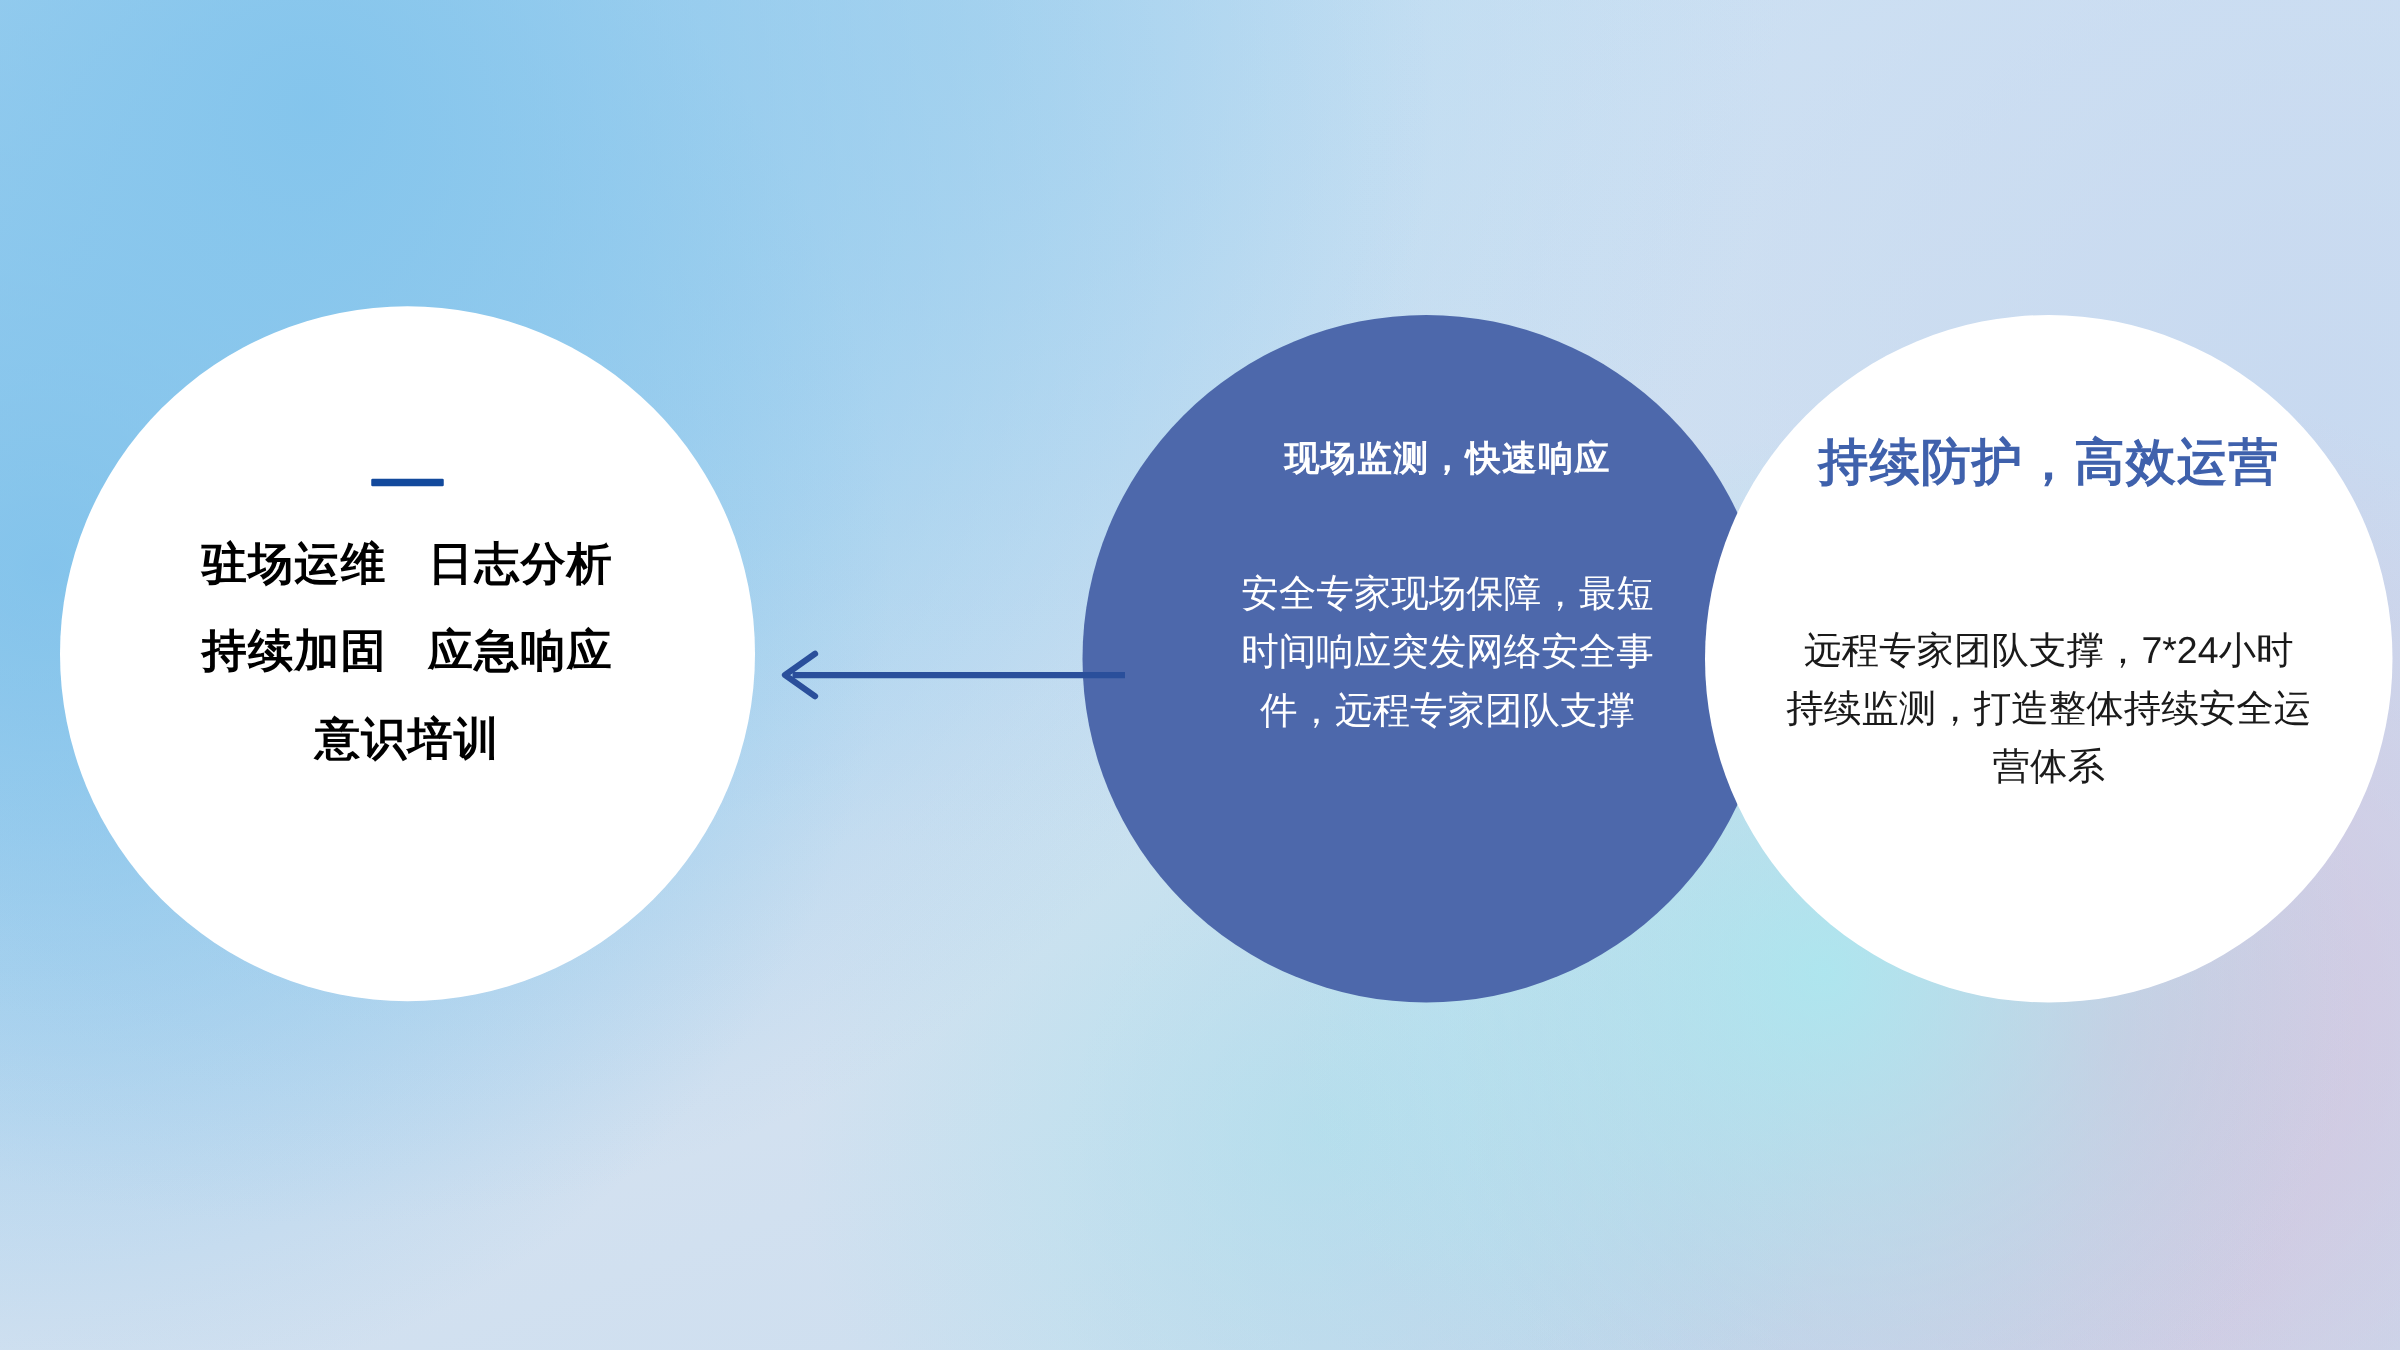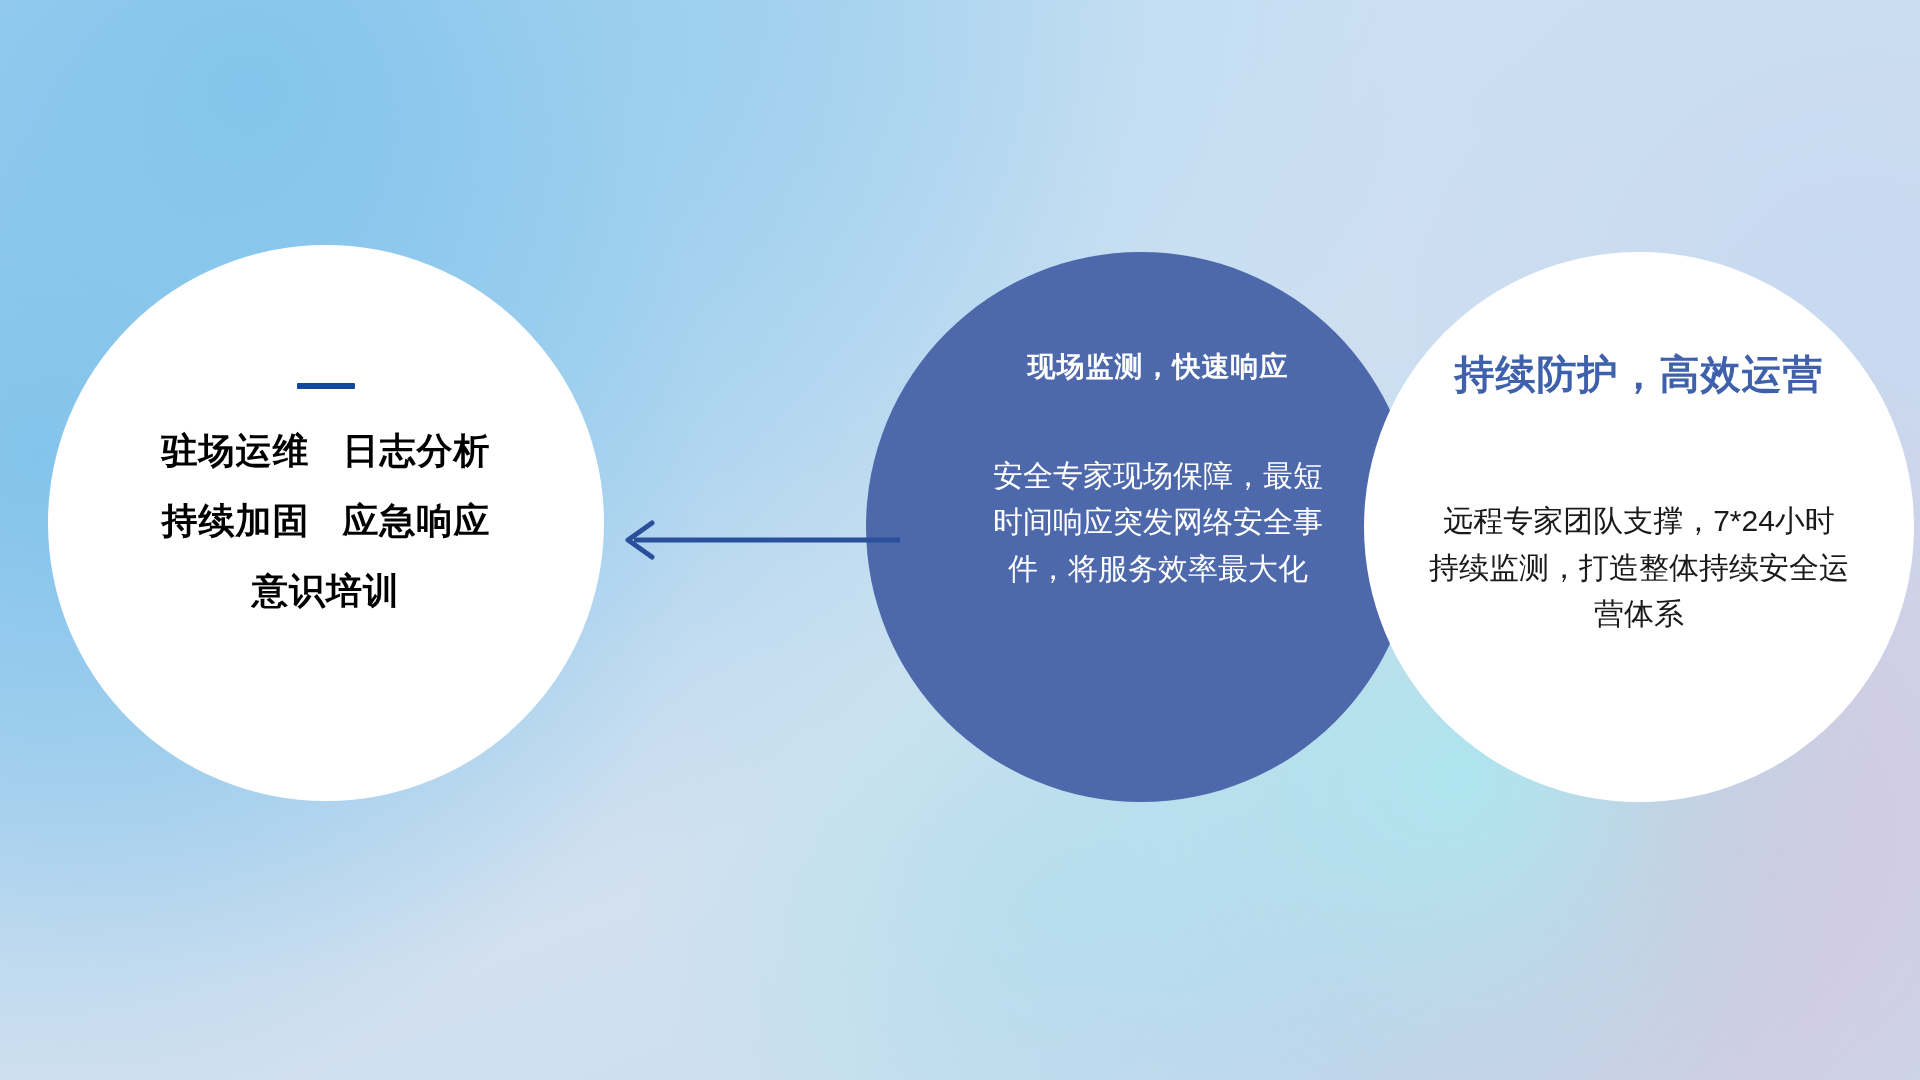--- a/index.html
+++ b/index.html
@@ -145,20 +145,21 @@
     box-sizing: border-box;
     pointer-events: none;
   }
   .right-title {
     color: #3f61ac;
     font-weight: 700;
     font-size: 40px;
     letter-spacing: 1px;
     line-height: 1.1;
     white-space: nowrap;
+    font-family: Liberation Mono, monospace;
   }
   .right-body {
     margin-top: 102px;
     color: #1a1a1a;
     font-size: 30px;
     line-height: 1.55;
     width: 420px;
     text-align: center;
   }
 
@@ -190,21 +191,21 @@
 
   <div class="left-content">
     <div class="accent-dash"></div>
     <div class="left-line">驻场运维   日志分析</div>
     <div class="left-line">持续加固   应急响应</div>
     <div class="left-line">意识培训</div>
   </div>
 
   <div class="mid-content">
     <div class="mid-title">现场监测，快速响应</div>
-    <div class="mid-body">安全专家现场保障，最短时间响应突发网络安全事件，将服务效率最大化</div>
+    <div class="mid-body">安全专家现场保障，最短时间响应突发网络安全事件，远程专家团队支撑</div>
   </div>
 
   <div class="right-content">
     <div class="right-title">持续防护，高效运营</div>
     <div class="right-body">远程专家团队支撑，7*24小时持续监测，打造整体持续安全运营体系</div>
   </div>
 
 </div>
 
 </body></html>

